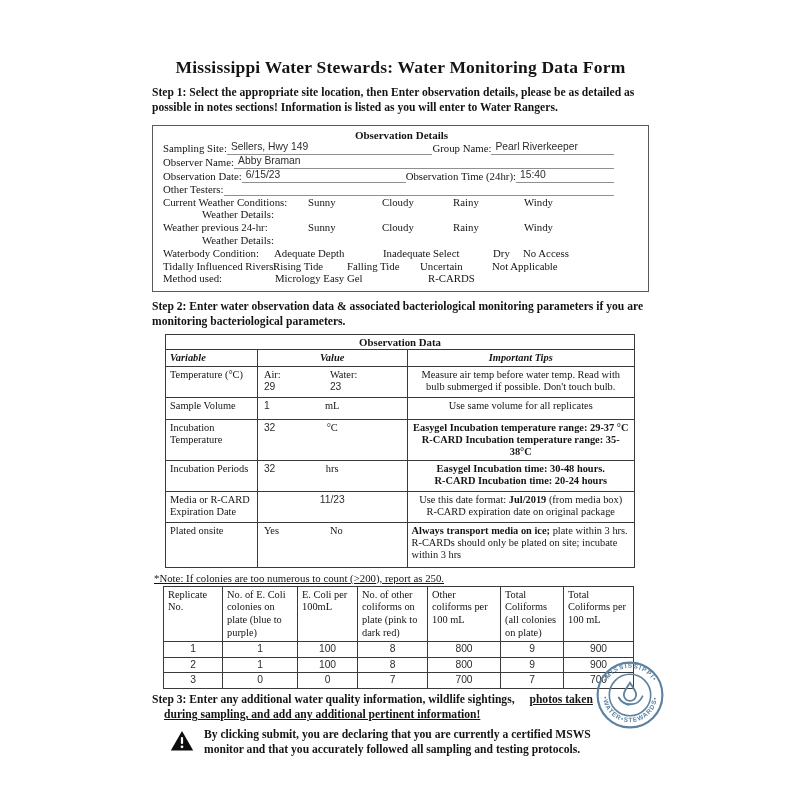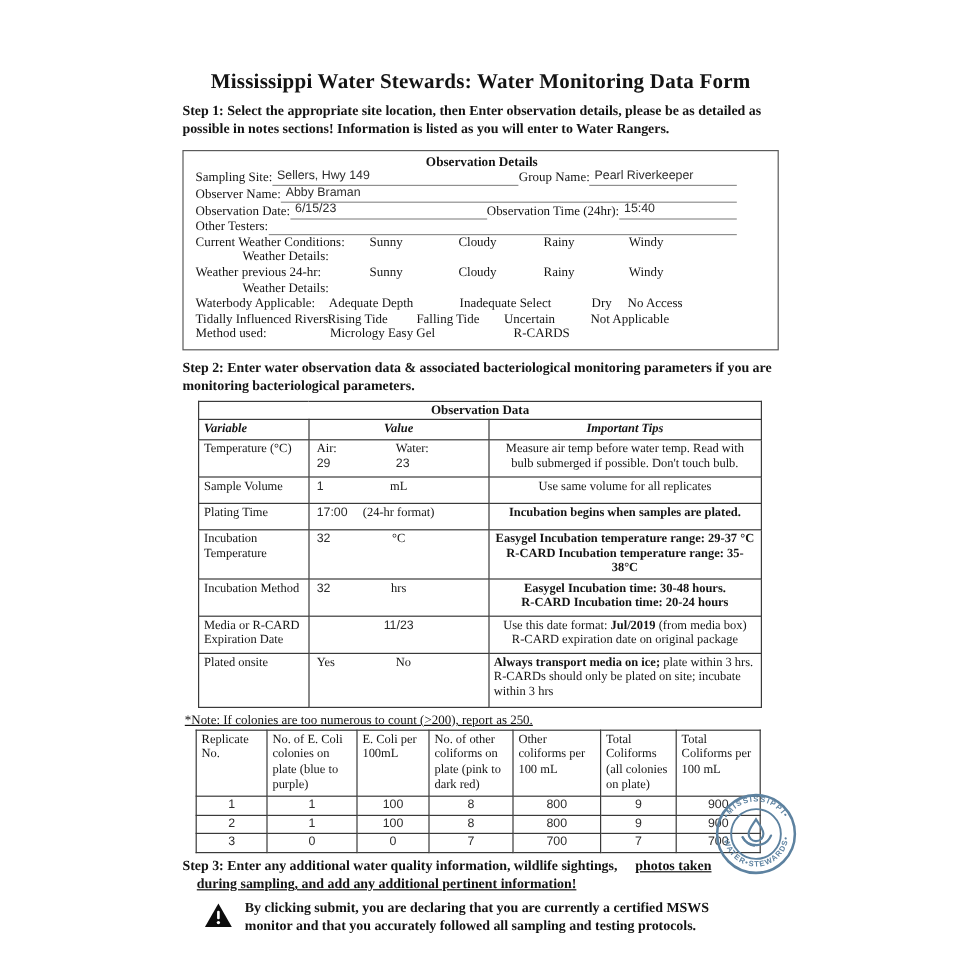--- a/index.html
+++ b/index.html
@@ -117,21 +117,21 @@
       <span class="w0">Sunny</span>
       <span class="w1">Cloudy</span>
       <span class="w2">Rainy</span>
       <span class="w3">Windy</span>
     </div>
     <div class="orow">
       <span class="ind">Weather Details:</span>
     </div>
 
     <div class="orow">
-      <span class="p0">Waterbody Applicable:</span>
+      <span class="p0">Waterbody Condition:</span>
       <span class="b0">Adequate Depth</span>
       <span class="b1">Inadequate Select</span>
       <span class="b2">Dry</span>
       <span class="b3">No Access</span>
     </div>
 
     <div class="orow">
       <span class="p0">Tidally Influenced Rivers:</span>
       <span class="t0">Rising Tide</span>
       <span class="t1">Falling Tide</span>
@@ -173,40 +173,32 @@
     </tr>
     <tr>
       <td>Sample Volume</td>
       <td class="vcell h17">
         <span class="unit">mL</span>
         <span class="num numabs">1</span>
       </td>
       <td class="tc">Use same volume for all replicates</td>
     </tr>
     <tr>
-      <td>Plating Time</td>
-      <td class="vcell h17">
-        <span class="unit">(24-hr format)</span>
-        <span class="num numabs">17:00</span>
-      </td>
-      <td class="tc tb">Incubation begins when samples are plated.</td>
-    </tr>
-    <tr>
       <td>Incubation Temperature</td>
       <td class="vcell h26">
         <span class="unit">°C</span>
         <span class="num numabs">32</span>
       </td>
       <td class="tc tb">
         <span>Easygel Incubation temperature range: 29-37 °C</span><br>
         <span>R-CARD Incubation temperature range: 35-38°C</span>
       </td>
     </tr>
     <tr>
-      <td>Incubation Method</td>
+      <td>Incubation Periods</td>
       <td class="vcell h26">
         <span class="unit">hrs</span>
         <span class="num numabs">32</span>
       </td>
       <td class="tc tb">
         <span>Easygel Incubation time: 30-48 hours.</span><br>
         <span>R-CARD Incubation time: 20-24 hours</span>
       </td>
     </tr>
     <tr>

